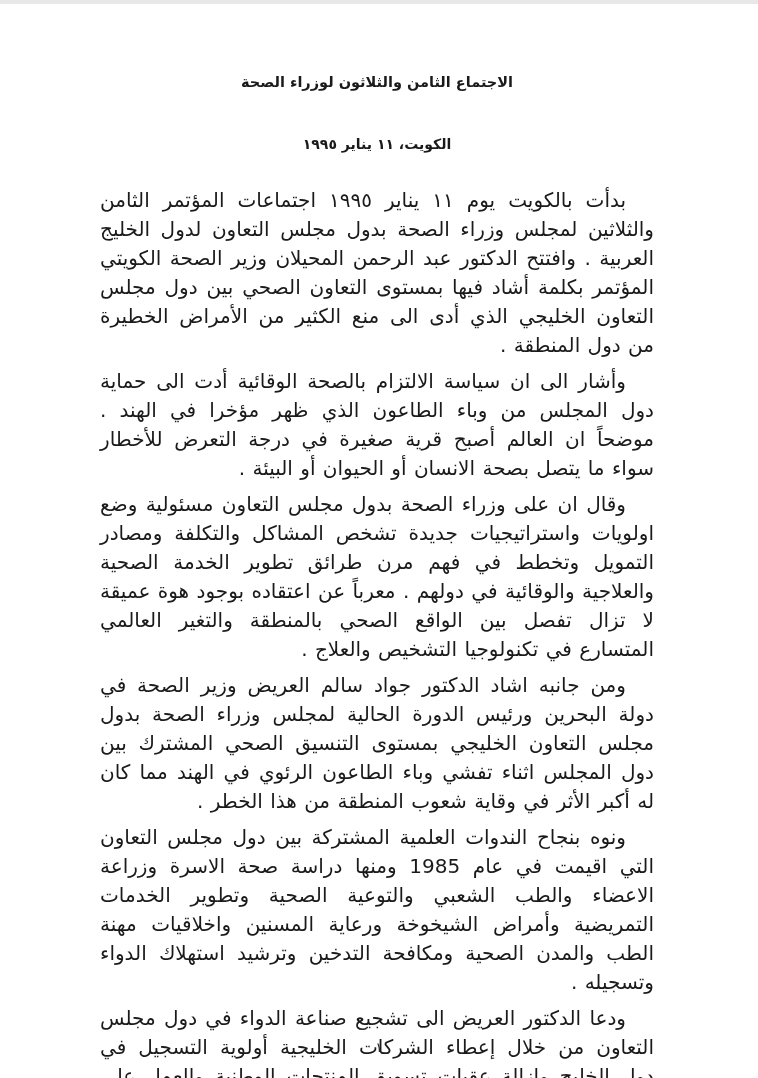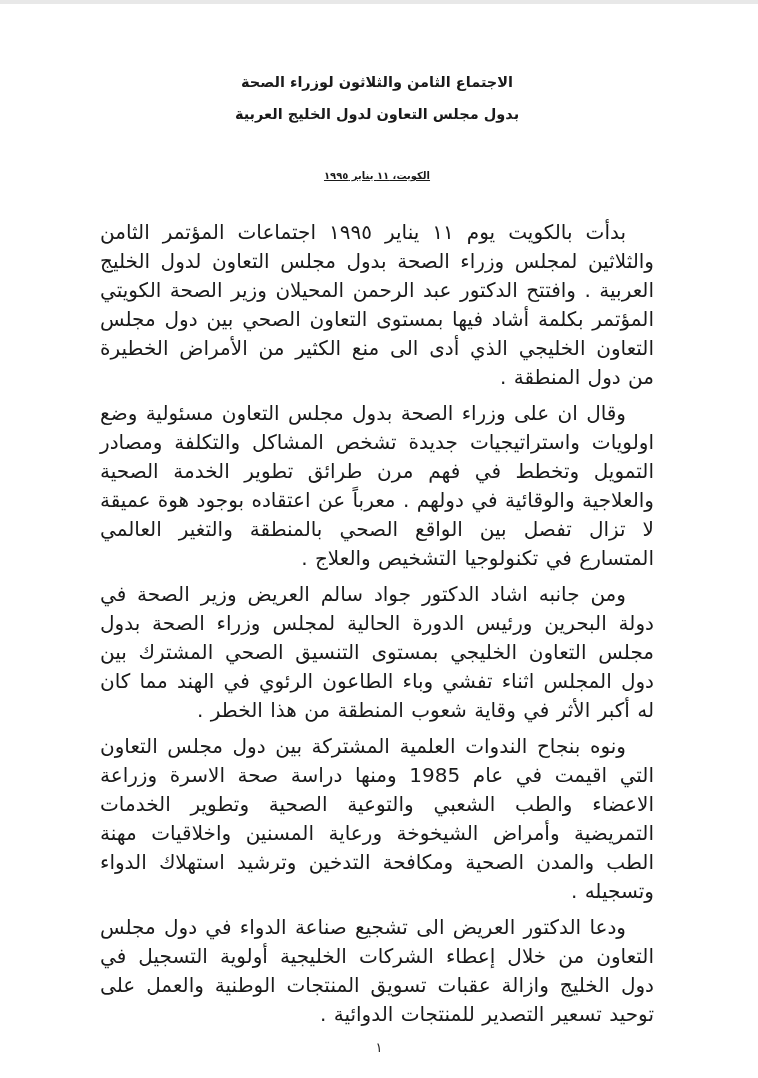--- a/index.html
+++ b/index.html
@@ -24,25 +24,24 @@
     text-align: center;
     margin-bottom: 26px;
   }
   .doc-title {
     font-size: 14.5px;
     font-weight: bold;
     margin: 0;
     line-height: 32px;
   }
   .doc-date {
-    font-size: 10px;
+    font-size: 14px;
     font-weight: bold;
     margin-top: 30px;
     line-height: 32px;
-    text-decoration: underline;
   }
   .doc-body {
     text-align: justify;
   }
   .doc-body p {
     margin: 0 0 7px 0;
     font-size: 20px;
     line-height: 29px;
     text-indent: 28px;
     word-spacing: 1px;
@@ -59,26 +58,26 @@
     color: #1a1a1a;
   }
 </style>
 </head>
 <body>
 
 <div class="page">
 
   <header class="doc-header">
     <h1 class="doc-title">الاجتماع الثامن والثلاثون لوزراء الصحة</h1>
-    <h1 class="doc-title">بدول مجلس التعاون لدول الخليج العربية</h1>
     <div class="doc-date">الكويت، ١١ يناير ١٩٩٥</div>
   </header>
 
   <main class="doc-body">
     <p>بدأت بالكويت يوم ١١ يناير ١٩٩٥ اجتماعات المؤتمر الثامن والثلاثين لمجلس وزراء الصحة بدول مجلس التعاون لدول الخليج العربية . وافتتح الدكتور عبد الرحمن المحيلان وزير الصحة الكويتي المؤتمر بكلمة أشاد فيها بمستوى التعاون الصحي بين دول مجلس التعاون الخليجي الذي أدى الى منع الكثير من الأمراض الخطيرة من دول المنطقة .</p>
+    <p>وأشار الى ان سياسة الالتزام بالصحة الوقائية أدت الى حماية دول المجلس من وباء الطاعون الذي ظهر مؤخرا في الهند . موضحاً ان العالم أصبح قرية صغيرة في درجة التعرض للأخطار سواء ما يتصل بصحة الانسان أو الحيوان أو البيئة .</p>
     <p>وقال ان على وزراء الصحة بدول مجلس التعاون مسئولية وضع اولويات واستراتيجيات جديدة تشخص المشاكل والتكلفة ومصادر التمويل وتخطط في فهم مرن طرائق تطوير الخدمة الصحية والعلاجية والوقائية في دولهم . معرباً عن اعتقاده بوجود هوة عميقة لا تزال تفصل بين الواقع الصحي بالمنطقة والتغير العالمي المتسارع في تكنولوجيا التشخيص والعلاج .</p>
     <p>ومن جانبه اشاد الدكتور جواد سالم العريض وزير الصحة في دولة البحرين ورئيس الدورة الحالية لمجلس وزراء الصحة بدول مجلس التعاون الخليجي بمستوى التنسيق الصحي المشترك بين دول المجلس اثناء تفشي وباء الطاعون الرئوي في الهند مما كان له أكبر الأثر في وقاية شعوب المنطقة من هذا الخطر .</p>
     <p>ونوه بنجاح الندوات العلمية المشتركة بين دول مجلس التعاون التي اقيمت في عام 1985 ومنها دراسة صحة الاسرة وزراعة الاعضاء والطب الشعبي والتوعية الصحية وتطوير الخدمات التمريضية وأمراض الشيخوخة ورعاية المسنين واخلاقيات مهنة الطب والمدن الصحية ومكافحة التدخين وترشيد استهلاك الدواء وتسجيله .</p>
     <p>ودعا الدكتور العريض الى تشجيع صناعة الدواء في دول مجلس التعاون من خلال إعطاء الشركات الخليجية أولوية التسجيل في دول الخليج وازالة عقبات تسويق المنتجات الوطنية والعمل على توحيد تسعير التصدير للمنتجات الدوائية .</p>
   </main>
 
   <footer class="page-footer">
     <span class="page-number">١</span>
   </footer>
 

